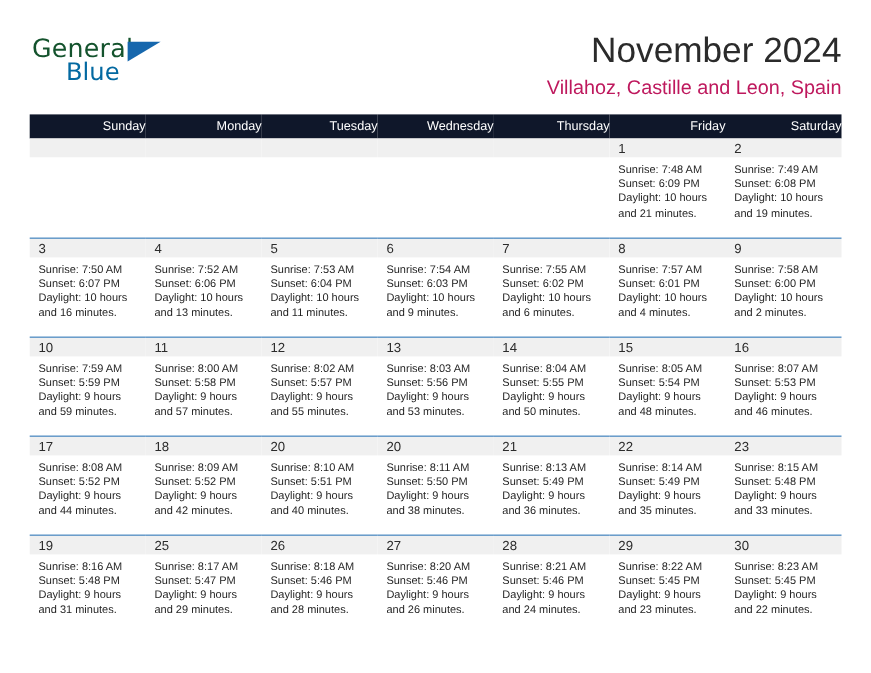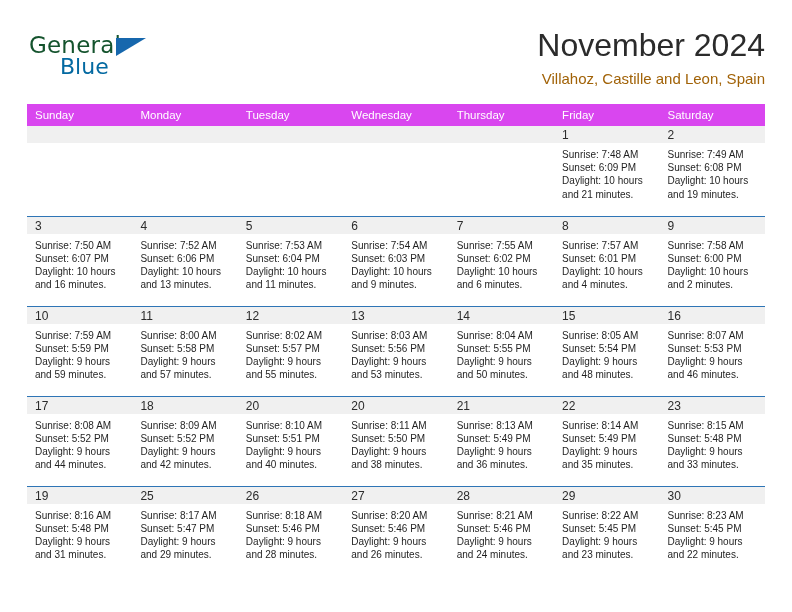--- a/index.html
+++ b/index.html
@@ -77,43 +77,43 @@
     text-align: right;
   }
   .cal-title {
     font-size: 32px;
     font-weight: 400;
     color: #2b2b2b;
     line-height: 34px;
     white-space: nowrap;
   }
   .cal-subtitle {
-    font-size: 15px;
+    font-size: 18px;
     font-weight: 400;
-    color: #a16207;
+    color: #be185d;
     line-height: 22px;
     margin-top: 6px;
     white-space: nowrap;
   }
 
   
   .calendar {
     position: absolute;
     left: 27px;
     top: 104px;
     width: 738px;
     border-collapse: collapse;
     table-layout: fixed;
   }
   .calendar th {
-    background: #d946ef;
+    background: #0f172a;
     color: #ffffff;
     font-size: 11.5px;
     font-weight: 400;
-    text-align: left;
+    text-align: right;
     padding: 5px 0 5px 8px;
     height: 20px;
     vertical-align: middle;
     box-sizing: border-box;
   }
   .calendar td {
     vertical-align: top;
     padding: 0;
     border-top: 1.5px solid #2e75b6;
     background: #ffffff;

